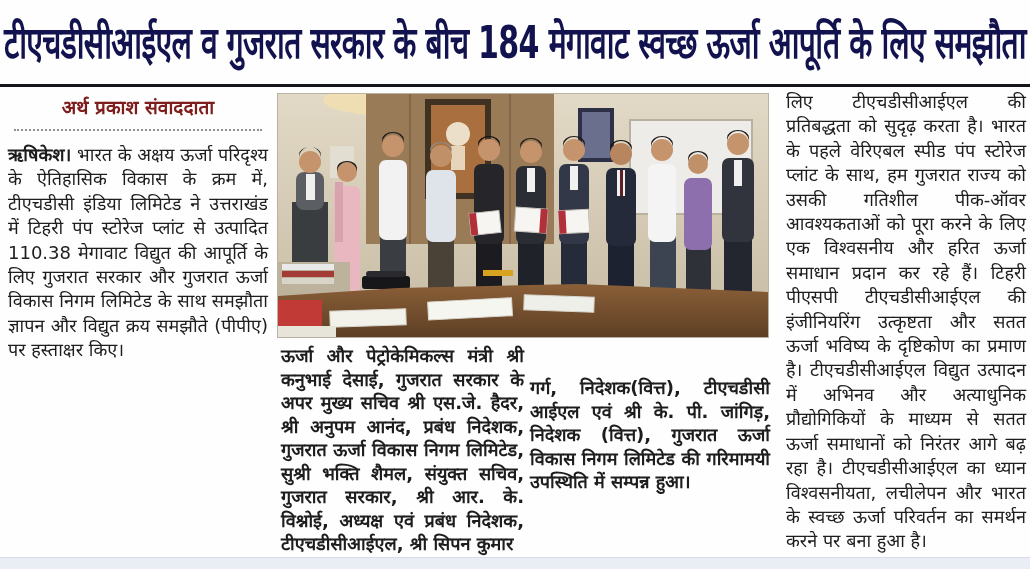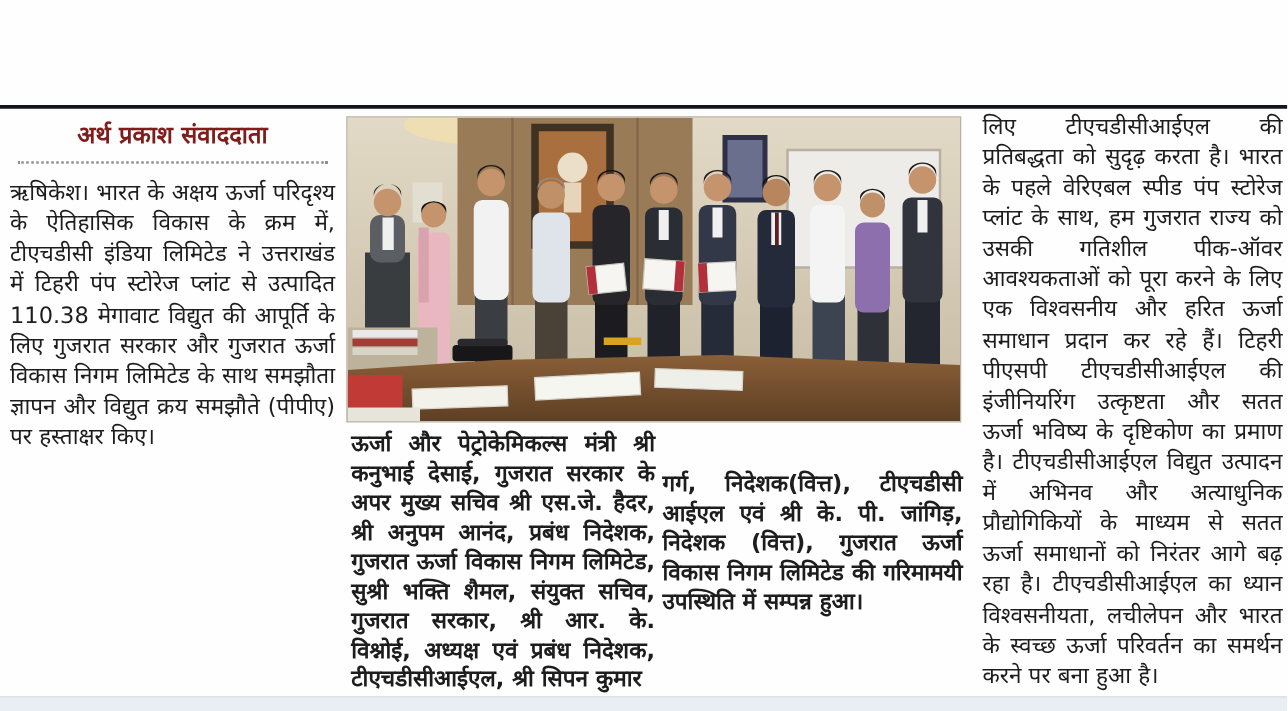--- a/index.html
+++ b/index.html
@@ -23,41 +23,44 @@
   .col{position:absolute;color:#1d1d1d;}
   .col p{margin:0;text-align:justify;}
   .col1{left:8px;top:90px;width:260px;}
   .byline{
     text-align:center;font-size:19px;font-weight:700;color:#7f1d1d;
     padding:4px 0 9px 0;margin:0 6px 12px 6px;border-bottom:2px dotted #8f8f8f;
   }
   .body-txt{font-size:18px;line-height:24.4px;}
   .center-txt{font-size:18px;line-height:23.5px;font-weight:bold;}
   .indent{text-indent:40px;}
-  .lead-in{font-weight:400;}
+  .lead-in{font-weight:700;}
   .col2{left:281px;top:344px;width:243px;}
   .col3{left:530px;top:344px;width:240px;margin-top:32px;}
   .col4{left:786px;top:90px;width:240px;}
   
   .photo{
     position:absolute;left:278px;top:94px;width:490px;height:243px;
     background:#cfc4ae;outline:1px solid #b9b2a4;overflow:hidden;
   }
   .photo svg{display:block;width:100%;height:100%;}
   
   .bottom-strip{
     position:absolute;left:0;bottom:0;width:1030px;height:11px;
     background:#e9edf4;border-top:1px solid #d7dde7;
   }
 </style>
 </head>
 <body>
 
 <div class="page">
 
+  <div class="headline-wrap">
+    <div class="headline fit-x" style="transform: scaleX(0.68407);">टीएचडीसीआईएल व गुजरात सरकार के बीच 184 मेगावाट स्वच्छ ऊर्जा आपूर्ति के लिए समझौता</div>
+  </div>
   <div class="headline-rule"></div>
 
   <div class="col col1">
     <div class="byline">अर्थ प्रकाश संवाददाता</div>
     <p class="body-txt"><span class="lead-in">ऋषिकेश।</span><span> भारत के अक्षय ऊर्जा परिदृश्य के ऐतिहासिक विकास के क्रम में, टीएचडीसी इंडिया लिमिटेड ने उत्तराखंड में टिहरी पंप स्टोरेज प्लांट से उत्पादित 110.38 मेगावाट विद्युत की आपूर्ति के लिए गुजरात सरकार और गुजरात ऊर्जा विकास निगम लिमिटेड के साथ समझौता ज्ञापन और विद्युत क्रय समझौते (पीपीए) पर हस्ताक्षर किए।</span></p>
   </div>
 
   <div class="photo">
     <svg viewBox="0 0 490 243" preserveAspectRatio="none">
       <defs>

